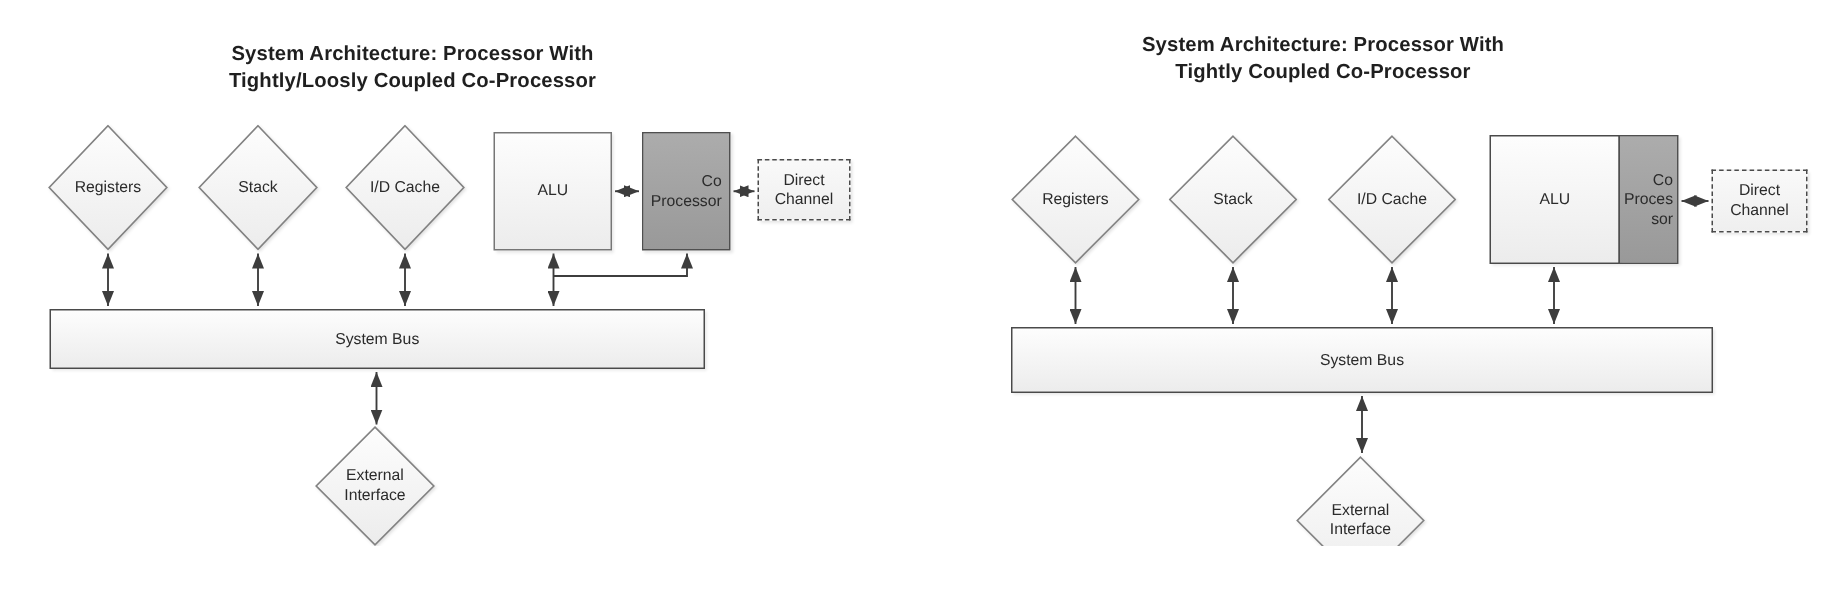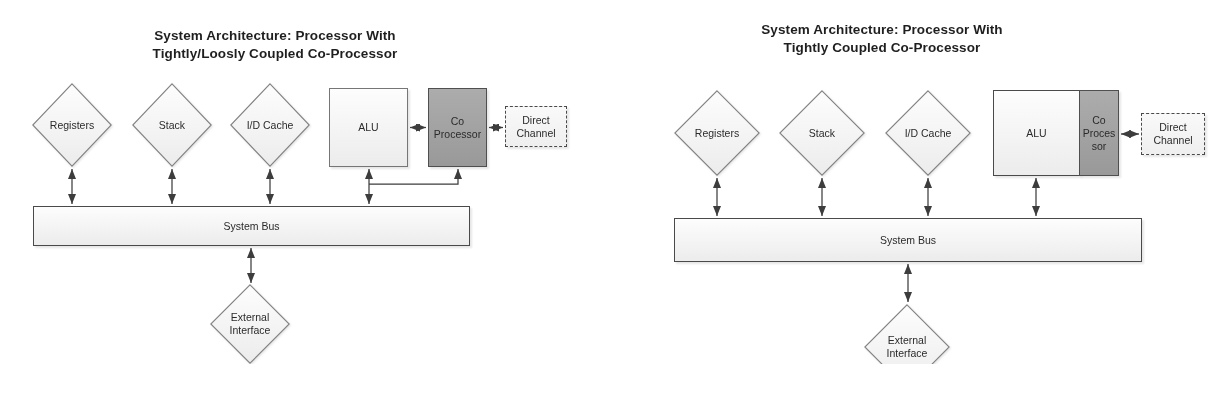--- a/index.html
+++ b/index.html
@@ -18,20 +18,21 @@
     border:1.3px solid var(--shape-border,#767676);
     background:linear-gradient(180deg,var(--shape-fill-top,#fdfdfd),var(--shape-fill-bottom,#ececec));
     display:flex;align-items:center;justify-content:center;
     text-align:center;white-space:pre-line;
     font-size:10.5px;line-height:13px;color:var(--label-text,#2b2b2b);
     box-shadow:1.5px 1.5px 2px rgba(0,0,0,0.10);
   }
   .box.gray{
     background:linear-gradient(180deg,var(--gray-fill-top,#acacac),var(--gray-fill-bottom,#999999));
     border-color:var(--gray-border,#4f4f4f);
+    text-align:right;
   }
   .box.dark-border{border-color:var(--bus-border,#4a4a4a);}
   .box.dashed{
     border:1.3px dashed var(--bus-border,#4a4a4a);
     background:linear-gradient(180deg,#f9f9f9,#efefef);
   }
   .diamond{position:absolute;}
   .diamond svg{position:absolute;left:0;top:0;width:100%;height:100%;
     filter:drop-shadow(1.5px 1.5px 1px rgba(0,0,0,0.12));}
   .diamond polygon{

